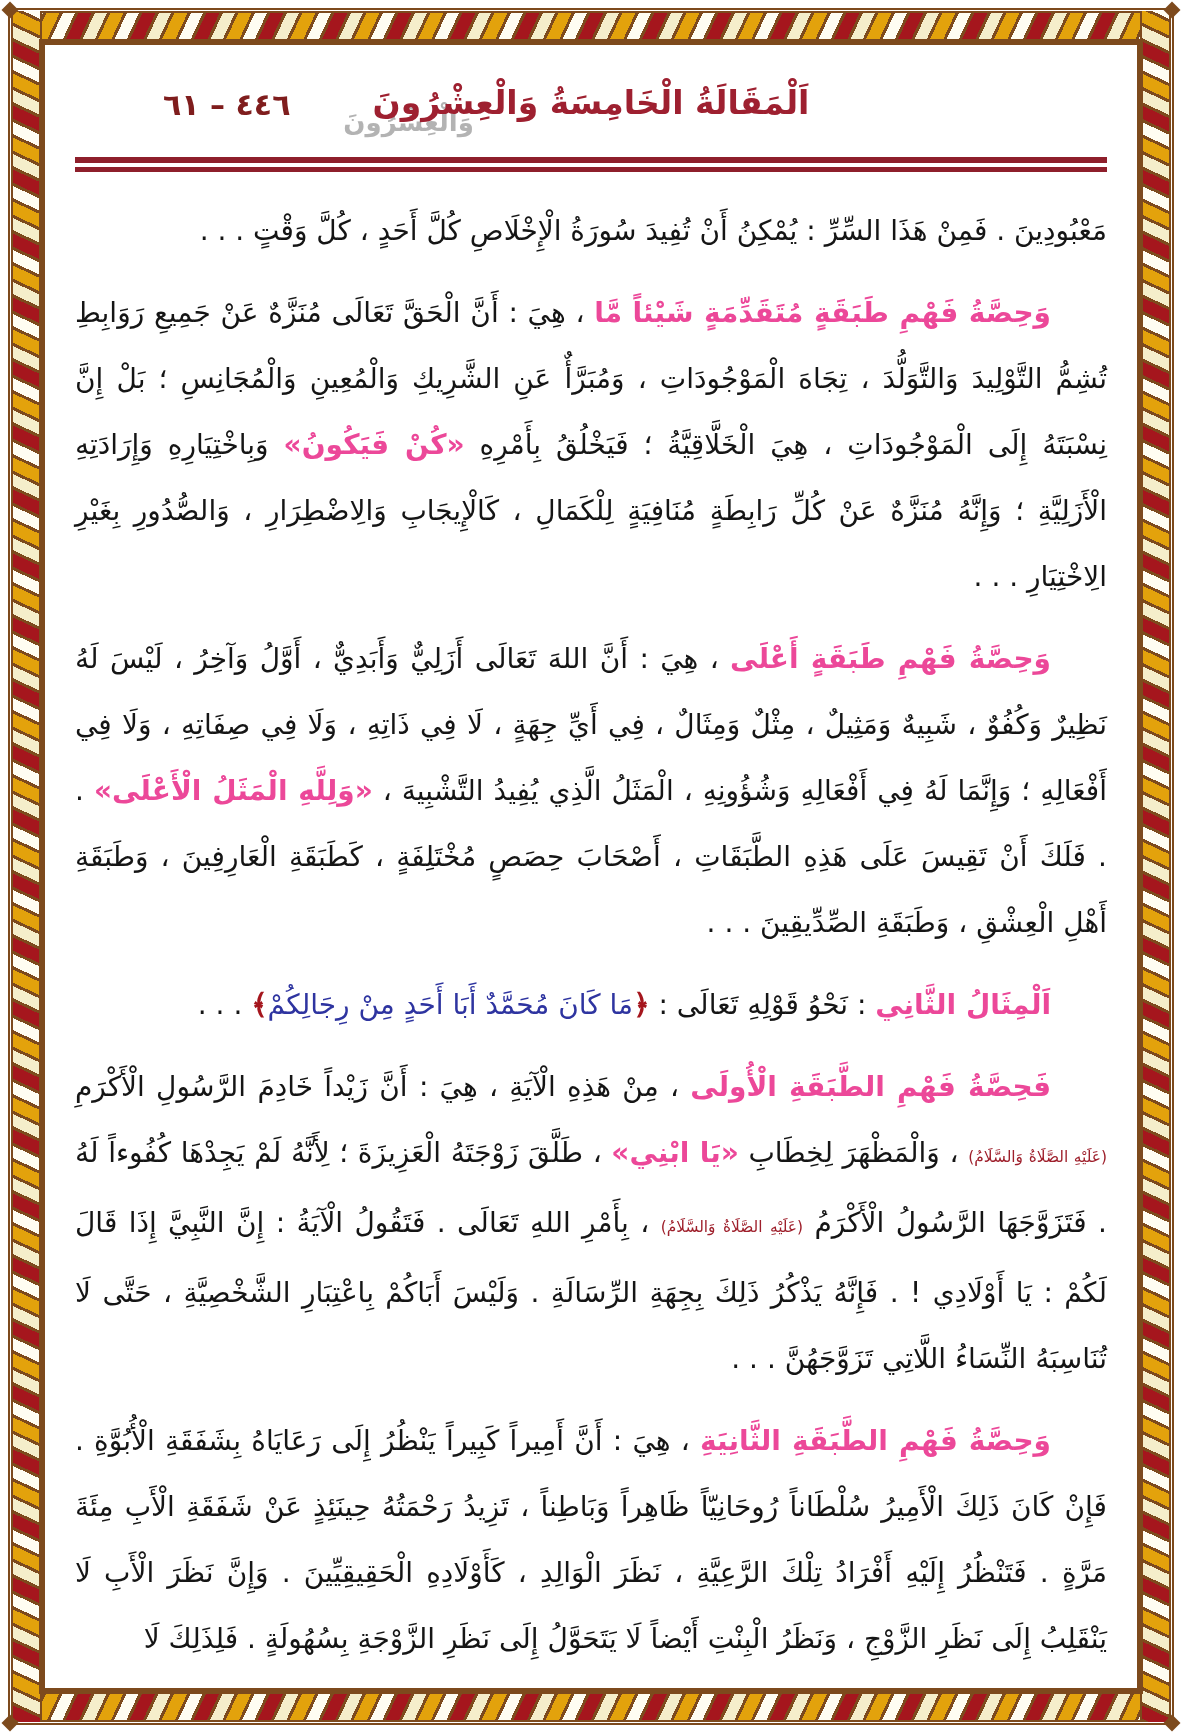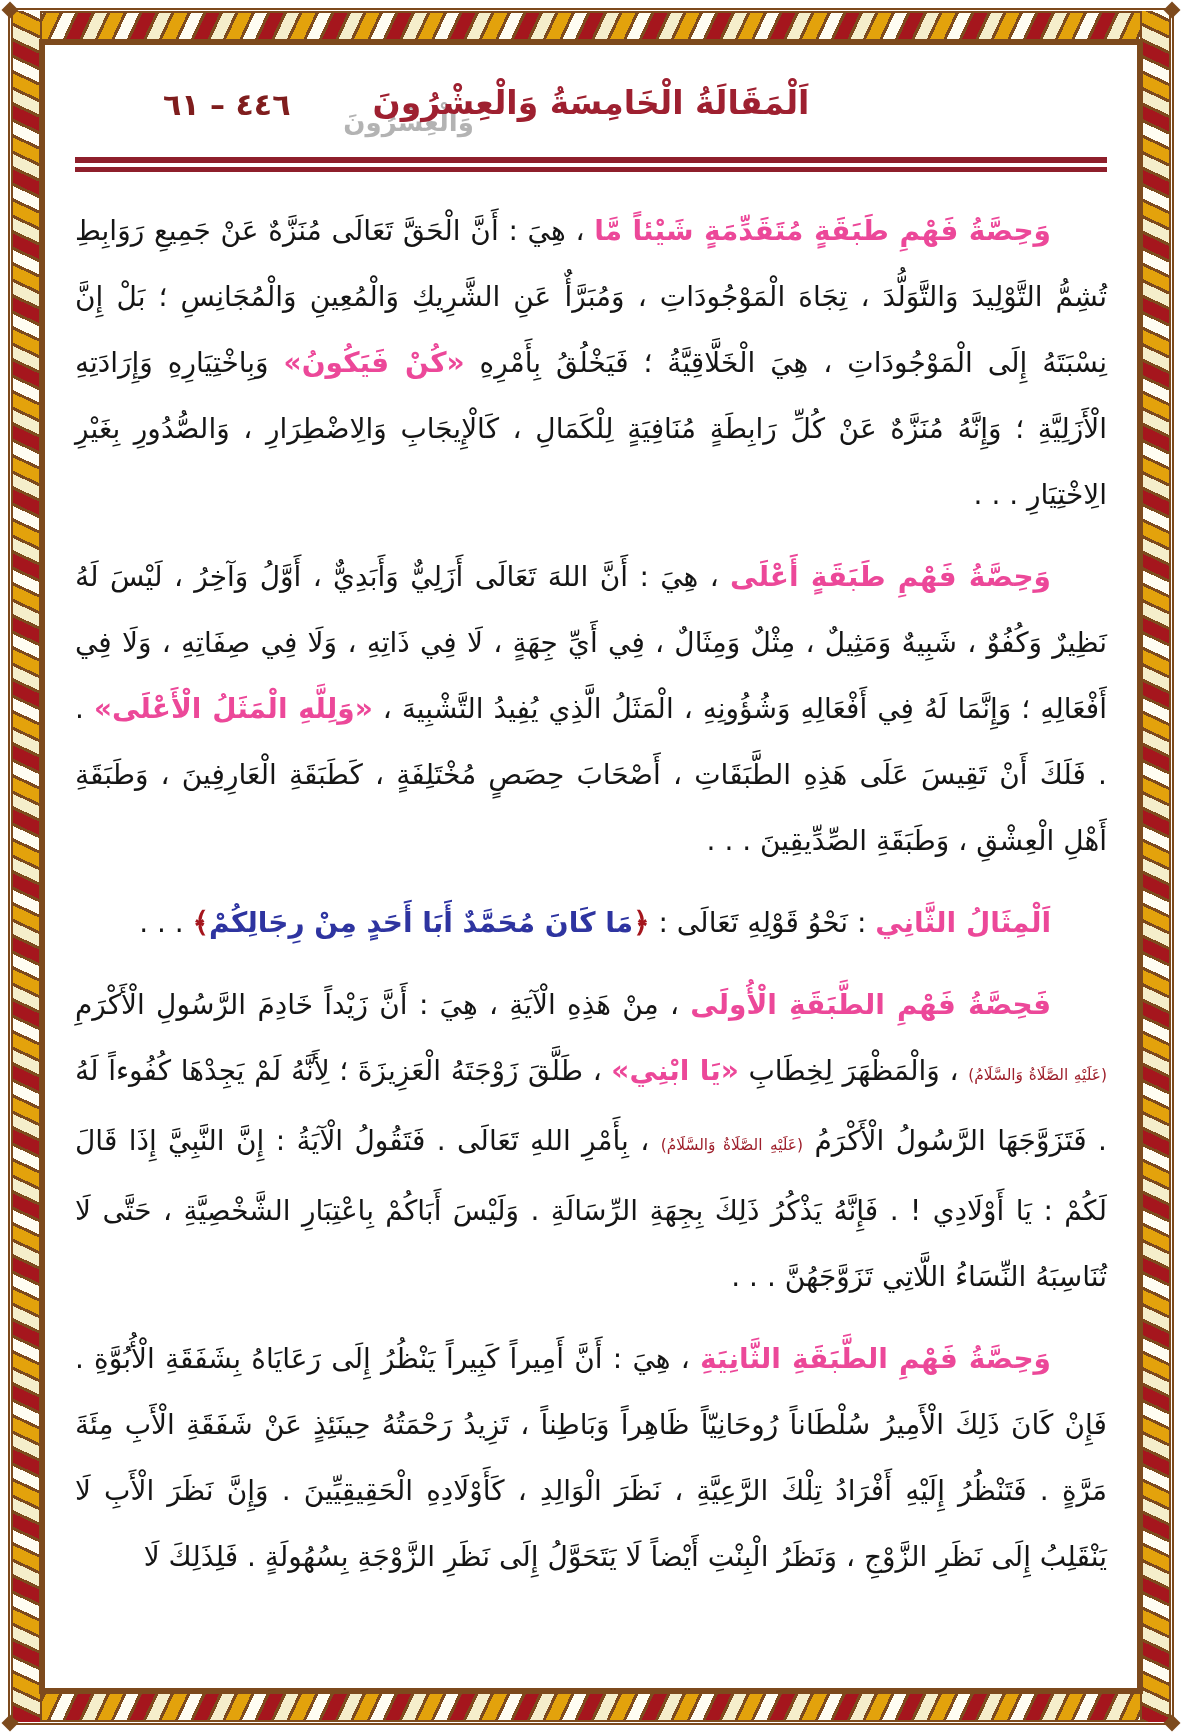--- a/index.html
+++ b/index.html
@@ -73,21 +73,21 @@
   }
   .body-text{margin-top:26px;font-size:28px;line-height:66px;color:#151515;}
   .para{
     margin:0 0 16px 0;
     text-align:justify;
     text-justify:inter-word;
   }
   .para.indent{text-indent:56px;}
   .seg-black{color:#151515;}
   .seg-red{color:#ec4899;font-weight:bold;}
-  .seg-blue{color:#2e34a0;font-weight:bold;}
+  .seg-blue{color:#2e34a0;font-weight:normal;}
   .seg-bracket{color:#a5161d;font-weight:bold;}
   .seg-salawat{color:#9e1f2b;font-weight:normal;font-size:0.55em;letter-spacing:-1px;}
 </style>
 </head>
 <body>
 
 <div class="page">
 
   <div class="frame-outer"></div>
   <div class="chain chain-h chain-top"></div>
@@ -104,20 +104,21 @@
 
     <div class="header">
       <div class="title-ghost">وَالْعِشْرُونَ</div>
       <div class="page-title">اَلْمَقَالَةُ الْخَامِسَةُ وَالْعِشْرُونَ</div>
       <div class="page-number">٤٤٦ – ٦١</div>
     </div>
 
     <div class="double-rule"></div>
 
     <div class="body-text" id="body-text">
+        <p class="para"><span class="seg-black">مَعْبُودِينَ . فَمِنْ هَذَا السِّرِّ : يُمْكِنُ أَنْ تُفِيدَ سُورَةُ الْإِخْلَاصِ كُلَّ أَحَدٍ ، كُلَّ وَقْتٍ . . .</span></p>
         <p class="para indent"><span class="seg-red">وَحِصَّةُ فَهْمِ طَبَقَةٍ مُتَقَدِّمَةٍ شَيْئاً مَّا</span><span class="seg-black"> ، هِيَ : أَنَّ الْحَقَّ تَعَالَى مُنَزَّهٌ عَنْ جَمِيعِ رَوَابِطِ تُشِمُّ التَّوْلِيدَ وَالتَّوَلُّدَ ، تِجَاهَ الْمَوْجُودَاتِ ، وَمُبَرَّأٌ عَنِ الشَّرِيكِ وَالْمُعِينِ وَالْمُجَانِسِ ؛ بَلْ إِنَّ نِسْبَتَهُ إِلَى الْمَوْجُودَاتِ ، هِيَ الْخَلَّاقِيَّةُ ؛ فَيَخْلُقُ بِأَمْرِهِ </span><span class="seg-red">«كُنْ فَيَكُونُ»</span><span class="seg-black"> وَبِاخْتِيَارِهِ وَإِرَادَتِهِ الْأَزَلِيَّةِ ؛ وَإِنَّهُ مُنَزَّهٌ عَنْ كُلِّ رَابِطَةٍ مُنَافِيَةٍ لِلْكَمَالِ ، كَالْإِيجَابِ وَالِاضْطِرَارِ ، وَالصُّدُورِ بِغَيْرِ الِاخْتِيَارِ . . .</span></p>
         <p class="para indent"><span class="seg-red">وَحِصَّةُ فَهْمِ طَبَقَةٍ أَعْلَى</span><span class="seg-black"> ، هِيَ : أَنَّ اللهَ تَعَالَى أَزَلِيٌّ وَأَبَدِيٌّ ، أَوَّلُ وَآخِرُ ، لَيْسَ لَهُ نَظِيرٌ وَكُفُوٌ ، شَبِيهٌ وَمَثِيلٌ ، مِثْلٌ وَمِثَالٌ ، فِي أَيِّ جِهَةٍ ، لَا فِي ذَاتِهِ ، وَلَا فِي صِفَاتِهِ ، وَلَا فِي أَفْعَالِهِ ؛ وَإِنَّمَا لَهُ فِي أَفْعَالِهِ وَشُؤُونِهِ ، الْمَثَلُ الَّذِي يُفِيدُ التَّشْبِيهَ ، </span><span class="seg-red">«وَلِلَّهِ الْمَثَلُ الْأَعْلَى»</span><span class="seg-black"> . . فَلَكَ أَنْ تَقِيسَ عَلَى هَذِهِ الطَّبَقَاتِ ، أَصْحَابَ حِصَصٍ مُخْتَلِفَةٍ ، كَطَبَقَةِ الْعَارِفِينَ ، وَطَبَقَةِ أَهْلِ الْعِشْقِ ، وَطَبَقَةِ الصِّدِّيقِينَ . . .</span></p>
         <p class="para indent"><span class="seg-red">اَلْمِثَالُ الثَّانِي</span><span class="seg-black"> : نَحْوُ قَوْلِهِ تَعَالَى : </span><span class="seg-bracket">﴿</span><span class="seg-blue">مَا كَانَ مُحَمَّدٌ أَبَا أَحَدٍ مِنْ رِجَالِكُمْ</span><span class="seg-bracket">﴾</span><span class="seg-black"> . . .</span></p>
         <p class="para indent"><span class="seg-red">فَحِصَّةُ فَهْمِ الطَّبَقَةِ الْأُولَى</span><span class="seg-black"> ، مِنْ هَذِهِ الْآيَةِ ، هِيَ : أَنَّ زَيْداً خَادِمَ الرَّسُولِ الْأَكْرَمِ </span><span class="seg-salawat">(عَلَيْهِ الصَّلَاةُ وَالسَّلَامُ)</span><span class="seg-black"> ، وَالْمَظْهَرَ لِخِطَابِ </span><span class="seg-red">«يَا ابْنِي»</span><span class="seg-black"> ، طَلَّقَ زَوْجَتَهُ الْعَزِيزَةَ ؛ لِأَنَّهُ لَمْ يَجِدْهَا كُفُوءاً لَهُ . فَتَزَوَّجَهَا الرَّسُولُ الْأَكْرَمُ </span><span class="seg-salawat">(عَلَيْهِ الصَّلَاةُ وَالسَّلَامُ)</span><span class="seg-black"> ، بِأَمْرِ اللهِ تَعَالَى . فَتَقُولُ الْآيَةُ : إِنَّ النَّبِيَّ إِذَا قَالَ لَكُمْ : يَا أَوْلَادِي ! . فَإِنَّهُ يَذْكُرُ ذَلِكَ بِجِهَةِ الرِّسَالَةِ . وَلَيْسَ أَبَاكُمْ بِاعْتِبَارِ الشَّخْصِيَّةِ ، حَتَّى لَا تُنَاسِبَهُ النِّسَاءُ اللَّاتِي تَزَوَّجَهُنَّ . . .</span></p>
         <p class="para indent"><span class="seg-red">وَحِصَّةُ فَهْمِ الطَّبَقَةِ الثَّانِيَةِ</span><span class="seg-black"> ، هِيَ : أَنَّ أَمِيراً كَبِيراً يَنْظُرُ إِلَى رَعَايَاهُ بِشَفَقَةِ الْأُبُوَّةِ . فَإِنْ كَانَ ذَلِكَ الْأَمِيرُ سُلْطَاناً رُوحَانِيّاً ظَاهِراً وَبَاطِناً ، تَزِيدُ رَحْمَتُهُ حِينَئِذٍ عَنْ شَفَقَةِ الْأَبِ مِئَةَ مَرَّةٍ . فَتَنْظُرُ إِلَيْهِ أَفْرَادُ تِلْكَ الرَّعِيَّةِ ، نَظَرَ الْوَالِدِ ، كَأَوْلَادِهِ الْحَقِيقِيِّينَ . وَإِنَّ نَظَرَ الْأَبِ لَا يَنْقَلِبُ إِلَى نَظَرِ الزَّوْجِ ، وَنَظَرُ الْبِنْتِ أَيْضاً لَا يَتَحَوَّلُ إِلَى نَظَرِ الزَّوْجَةِ بِسُهُولَةٍ . فَلِذَلِكَ لَا</span></p>
       </div>
 
   </div>
 </div>
 

